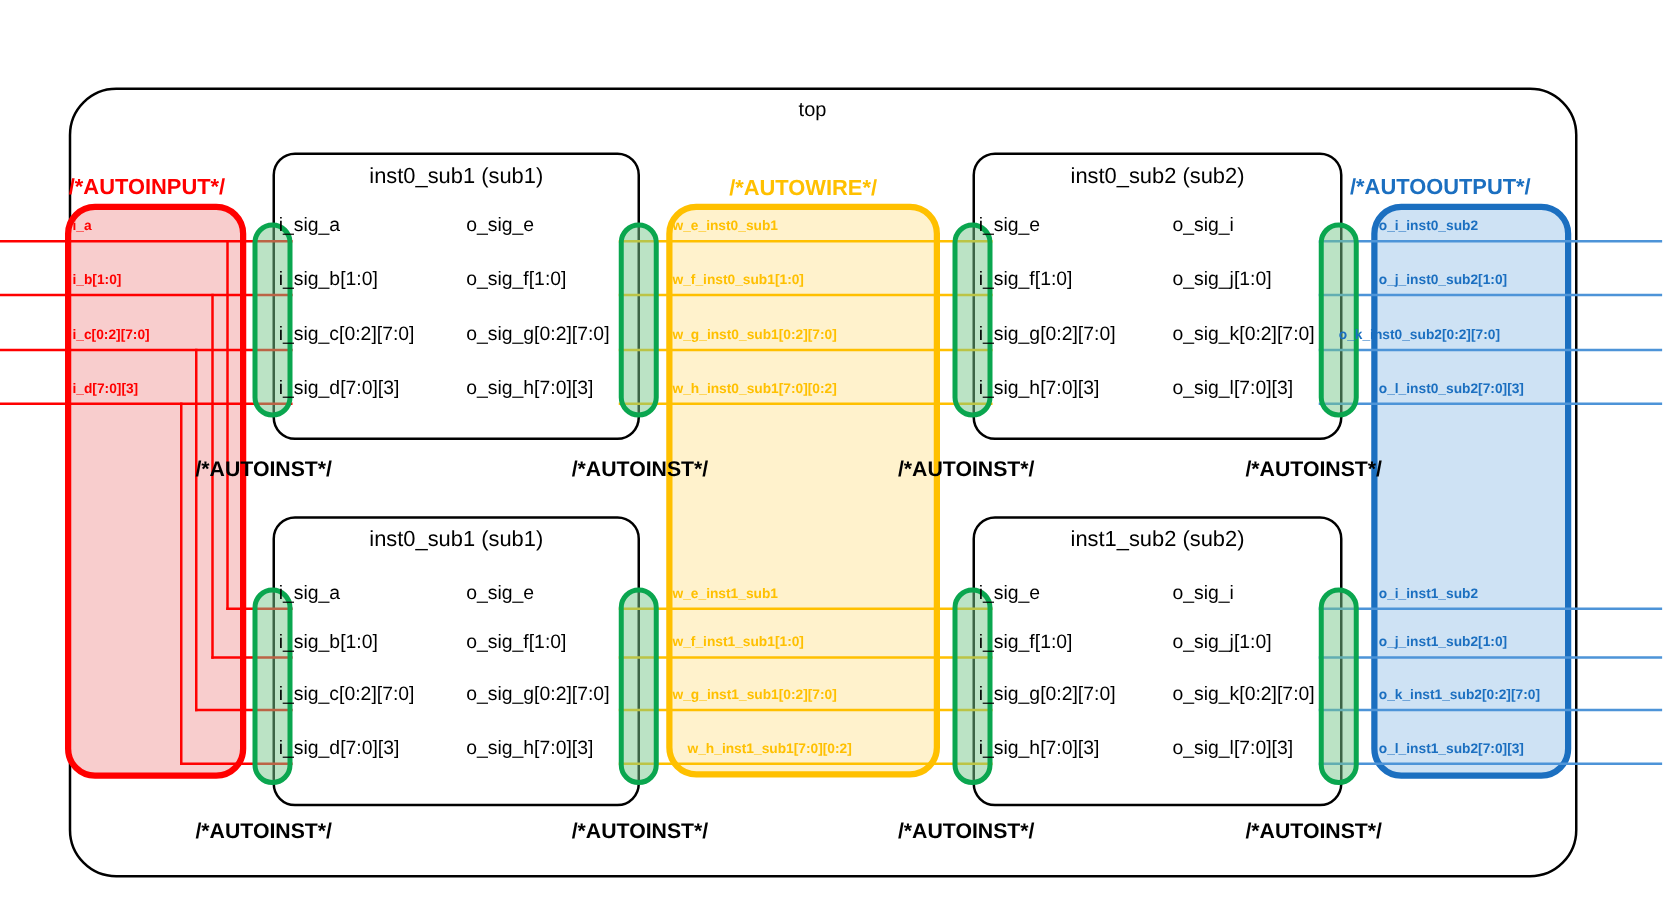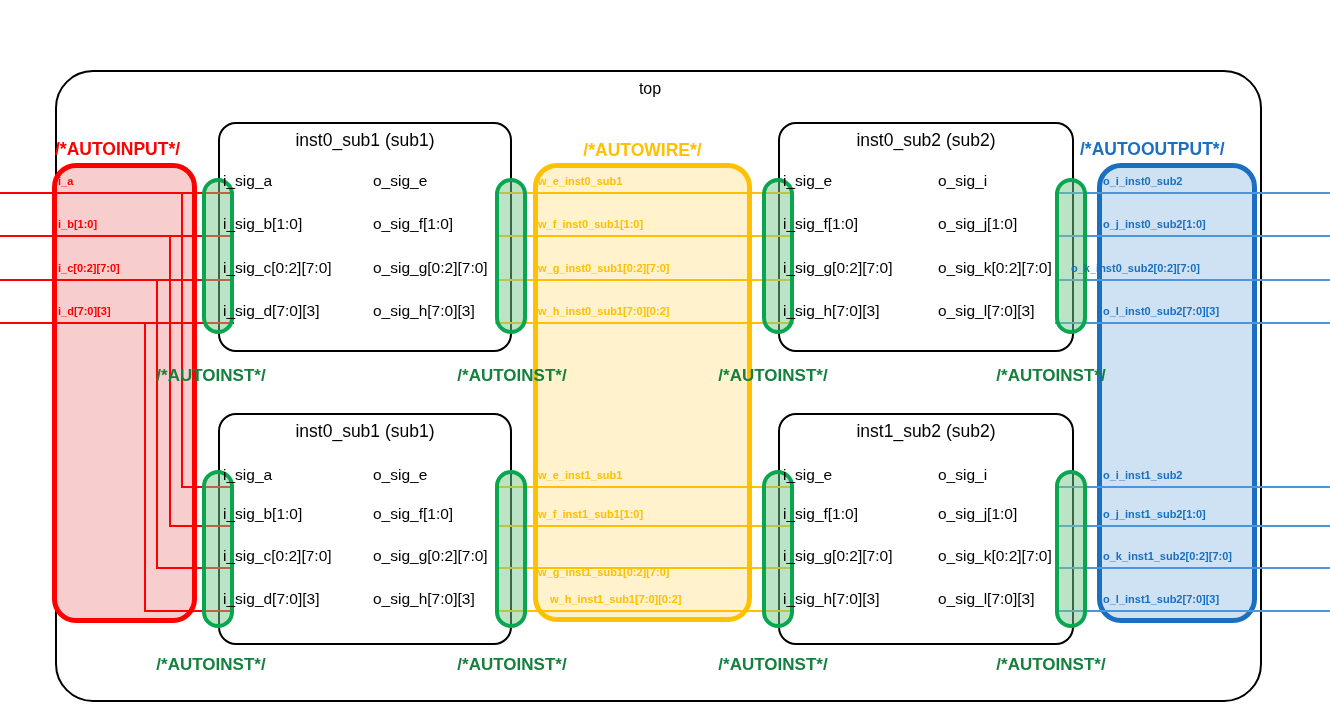--- a/index.html
+++ b/index.html
@@ -11,21 +11,21 @@
   .toplabel{font-size:16px;color:#000;text-align:center;}
   .modbox{border:2px solid #000;border-radius:18px;background:#fff;}
   .topbox{border:2px solid #000;border-radius:38px;background:#fff;}
   .mtitle{font-size:17.5px;color:#000;text-align:center;height:22px;line-height:22px;}
   .port{font-size:15.5px;color:#000;height:20px;line-height:20px;}
   .sig{font-size:11px;font-weight:bold;height:20px;line-height:20px;}
   .regionlbl{font-size:17.5px;font-weight:bold;height:20px;line-height:20px;text-align:center;}
   .red{color:#FF0000;}
   .gold{color:#FFC000;}
   .blue{color:#1B6FC0;}
-  .green{color:#15803d;}
+  .green{color:#000000;}
   .redbox{border:5px solid #FF0000;border-radius:24px;background:#F8CDCD;}
   .goldbox{border:5px solid #FFC000;border-radius:24px;background:#FFF2CC;}
   .bluebox{border:5px solid #1B6FC0;border-radius:24px;background:#CEE2F4;}
   .capsule{border:4px solid #0AA64F;border-radius:16px;background:rgba(120,200,140,0.5);}
   .hline{height:2px;}
   .vline{width:2px;}
   .redline{background:#FF0000;}
   .goldline{background:#FFC000;}
   .blueline{background:#4D94D8;}
   .autoinst{font-size:17px;font-weight:bold;width:130px;text-align:center;height:20px;line-height:20px;}
@@ -106,21 +106,21 @@
   <div class="abs lbl sig red" style="left:58px;top:258px;">i_c[0:2][7:0]</div>
   <div class="abs lbl sig red" style="left:58px;top:301px;">i_d[7:0][3]</div>
 
   <div class="abs lbl sig gold" style="left:538px;top:171px;">w_e_inst0_sub1</div>
   <div class="abs lbl sig gold" style="left:538px;top:214px;">w_f_inst0_sub1[1:0]</div>
   <div class="abs lbl sig gold" style="left:538px;top:258px;">w_g_inst0_sub1[0:2][7:0]</div>
   <div class="abs lbl sig gold" style="left:538px;top:301px;">w_h_inst0_sub1[7:0][0:2]</div>
 
   <div class="abs lbl sig gold" style="left:538px;top:465px;">w_e_inst1_sub1</div>
   <div class="abs lbl sig gold" style="left:538px;top:504px;">w_f_inst1_sub1[1:0]</div>
-  <div class="abs lbl sig gold" style="left:538px;top:546px;margin-top:16px;">w_g_inst1_sub1[0:2][7:0]</div>
+  <div class="abs lbl sig gold" style="left:538px;top:546px;">w_g_inst1_sub1[0:2][7:0]</div>
   <div class="abs lbl sig gold" style="left:538px;top:589px;margin-left:12px;">w_h_inst1_sub1[7:0][0:2]</div>
 
   <div class="abs lbl sig blue" style="left:1103px;top:171px;">o_i_inst0_sub2</div>
   <div class="abs lbl sig blue" style="left:1103px;top:214px;">o_j_inst0_sub2[1:0]</div>
   <div class="abs lbl sig blue" style="left:1038px;top:258px;margin-left:33px;">o_k_inst0_sub2[0:2][7:0]</div>
   <div class="abs lbl sig blue" style="left:1103px;top:301px;">o_l_inst0_sub2[7:0][3]</div>
 
   <div class="abs lbl sig blue" style="left:1103px;top:465px;">o_i_inst1_sub2</div>
   <div class="abs lbl sig blue" style="left:1103px;top:504px;">o_j_inst1_sub2[1:0]</div>
   <div class="abs lbl sig blue" style="left:1103px;top:546px;">o_k_inst1_sub2[0:2][7:0]</div>

